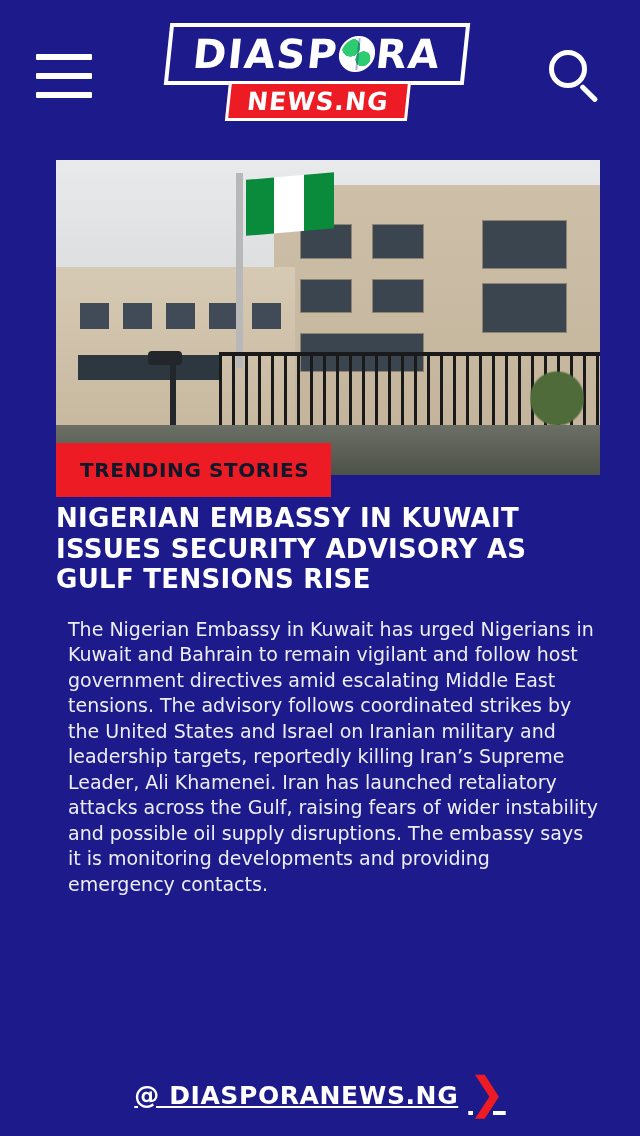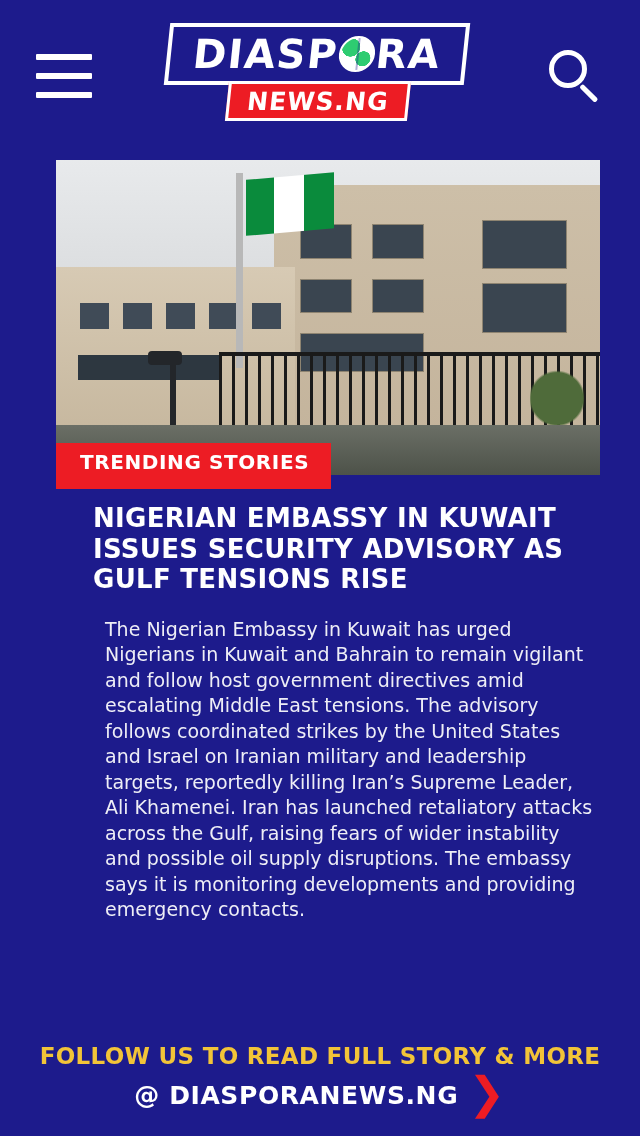--- a/index.html
+++ b/index.html
@@ -248,32 +248,31 @@
     width: 54px;
     height: 70px;
     background: radial-gradient(circle at 50% 45%, #4f6b3a 0 55%, rgba(0,0,0,0) 60%);
   }
 
   .trending-badge {
     position: absolute;
     left: 56px;
     top: 443px;
     background: #ed1c24;
-    color: #ffffff;
+    color: #0f172a;
     font-size: 20px;
     font-weight: bold;
     letter-spacing: .6px;
-    padding: 7px 22px 15px 24px;
+    padding: 15px 22px 15px 24px;
     z-index: 5;
   }
 
   
   .article {
     padding: 28px 40px 0 56px;
-    margin-left: 37px;
   }
   .headline {
     color: #ffffff;
     font-size: 26px;
     line-height: 1.18;
     font-weight: bold;
     letter-spacing: .3px;
     text-transform: uppercase;
   }
   .body-text {
@@ -299,20 +298,21 @@
   .footer-line2 {
     margin-top: 12px;
     color: #ffffff;
     font-size: 25px;
     font-weight: bold;
     letter-spacing: .6px;
     display: flex;
     align-items: center;
     justify-content: center;
     gap: 10px;
+    text-decoration: underline;
   }
   .chevron {
     color: #ed1c24;
     font-size: 44px;
     line-height: 0.6;
     font-weight: bold;
     position: relative;
     top: -2px;
   }
 </style>
@@ -377,20 +377,19 @@
   </div>
 
   <div class="trending-badge">TRENDING STORIES</div>
 
   <div class="article">
     <div class="headline">NIGERIAN EMBASSY IN KUWAIT ISSUES SECURITY ADVISORY AS GULF TENSIONS RISE</div>
     <div class="body-text">The Nigerian Embassy in Kuwait has urged Nigerians in Kuwait and Bahrain to remain vigilant and follow host government directives amid escalating Middle East tensions. The advisory follows coordinated strikes by the United States and Israel on Iranian military and leadership targets, reportedly killing Iran’s Supreme Leader, Ali Khamenei. Iran has launched retaliatory attacks across the Gulf, raising fears of wider instability and possible oil supply disruptions. The embassy says it is monitoring developments and providing emergency contacts.</div>
   </div>
 
   <div class="footer">
-    <div class="footer-line1">FOLLOW US TO READ FULL STORY &amp; MORE</div>
     <div class="footer-line2">
       <span>@ DIASPORANEWS.NG</span>
       <span class="chevron">❯</span>
     </div>
   </div>
 
 </div>
 
 </body></html>

